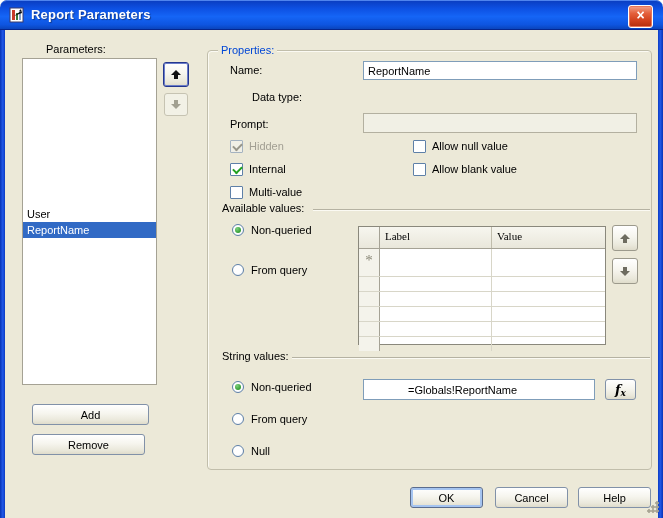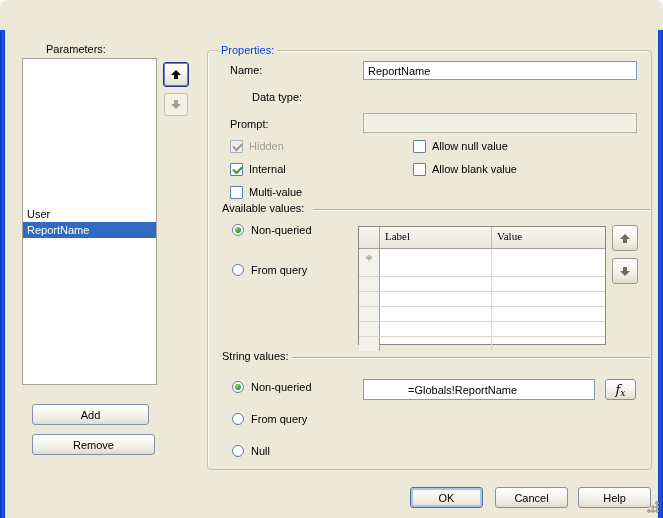--- a/index.html
+++ b/index.html
@@ -98,37 +98,50 @@
   .g-rowhdr{width:21px;box-sizing:border-box;border-right:1px solid #A5A295;background:#F4F3EB;
     text-align:center;color:#8A8878;}
   .g-hdr .g-rowhdr{background:transparent;}
   .g-cell{width:112px;box-sizing:border-box;border-right:1px solid #D8D6C8;padding:3px 0 0 5px;}
   .g-hdr .g-cell{border-right:1px solid #C0BDAC;}
   .g-cell.last{width:auto;flex:1;border-right:none;}
   .g-data{height:14px;}
   .g-data.newrow{height:27px;}
   #new-row-marker{font-size:15px;line-height:22px;}
   
-  #fx-button{font-family:"DejaVu Serif",serif;font-style:italic;font-weight:normal;font-size:13px;}
+  #fx-button{font-family:"DejaVu Serif",serif;font-style:italic;font-weight:bold;font-size:13px;}
   #fx-button .sub{font-size:9px;vertical-align:-2px;}
   
   #resize-grip{position:absolute;left:646px;top:500px;width:13px;height:13px;
     background:
       radial-gradient(circle at 11px 11px,#A8A594 1.5px,transparent 2px),
       radial-gradient(circle at 7px 11px,#A8A594 1.5px,transparent 2px),
       radial-gradient(circle at 11px 7px,#A8A594 1.5px,transparent 2px),
       radial-gradient(circle at 3px 11px,#A8A594 1.5px,transparent 2px),
       radial-gradient(circle at 7px 7px,#A8A594 1.5px,transparent 2px),
       radial-gradient(circle at 11px 3px,#A8A594 1.5px,transparent 2px);}
 </style>
 </head>
 <body>
 
 <div id="window">
 
+  <div id="titlebar">
+    <svg id="app-icon" viewBox="0 0 16 16">
+      <rect x="1" y="1" width="13" height="14" fill="#FFFFFF" stroke="#3A3A6A" stroke-width="1"></rect>
+      <rect x="3" y="3" width="3" height="10" fill="#C83C2A"></rect>
+      <rect x="7" y="6" width="2" height="7" fill="#3C7A3C"></rect>
+      <rect x="10" y="4" width="2" height="9" fill="#8AA0C8"></rect>
+      <path d="M5 9 L12 4 L10 4 L12 2 L13 6 Z" fill="#101010"></path>
+    </svg>
+    <span id="window-title">Report Parameters</span>
+    <div id="close-btn">
+      <span>×</span>
+    </div>
+  </div>
   <div id="border-left" class="side-border"></div>
   <div id="border-right" class="side-border"></div>
 
   <span class="lbl" style="left:22px;top:43px;margin-left:24px;">Parameters:</span>
 
   <div id="parameters-list">
     <div class="list-spacer"></div>
     <div class="list-item">User</div>
     <div class="list-item selected">ReportName</div>
   </div>
@@ -140,21 +153,21 @@
       </span>
   </button>
   <button class="btn disabled" style="left:164px;top:93px;width:24px;height:23px;">
     <span class="arr down" style="color:#A2A091;">
         <span class="tri"></span>
         <span class="stem"></span>
       </span>
   </button>
 
   <button class="btn" style="left:32px;top:404px;width:117px;height:21px;">Add</button>
-  <button class="btn" style="left:32px;top:434px;width:123px;height:21px;">Remove</button>
+  <button class="btn" style="left:32px;top:434px;width:113px;height:21px;">Remove</button>
 
   <div id="properties-group"></div>
   <span id="properties-label" class="lbl">Properties:</span>
 
   <span class="lbl" style="left:230px;top:64px;">Name:</span>
   <input class="tfield" style="left: 363px; top: 61px; width: 274px; height: 19px;" value="ReportName">
 
   <span class="lbl" style="left:230px;top:91px;margin-left:22px;">Data type:</span>
 
   <span class="lbl" style="left:230px;top:118px;">Prompt:</span>

